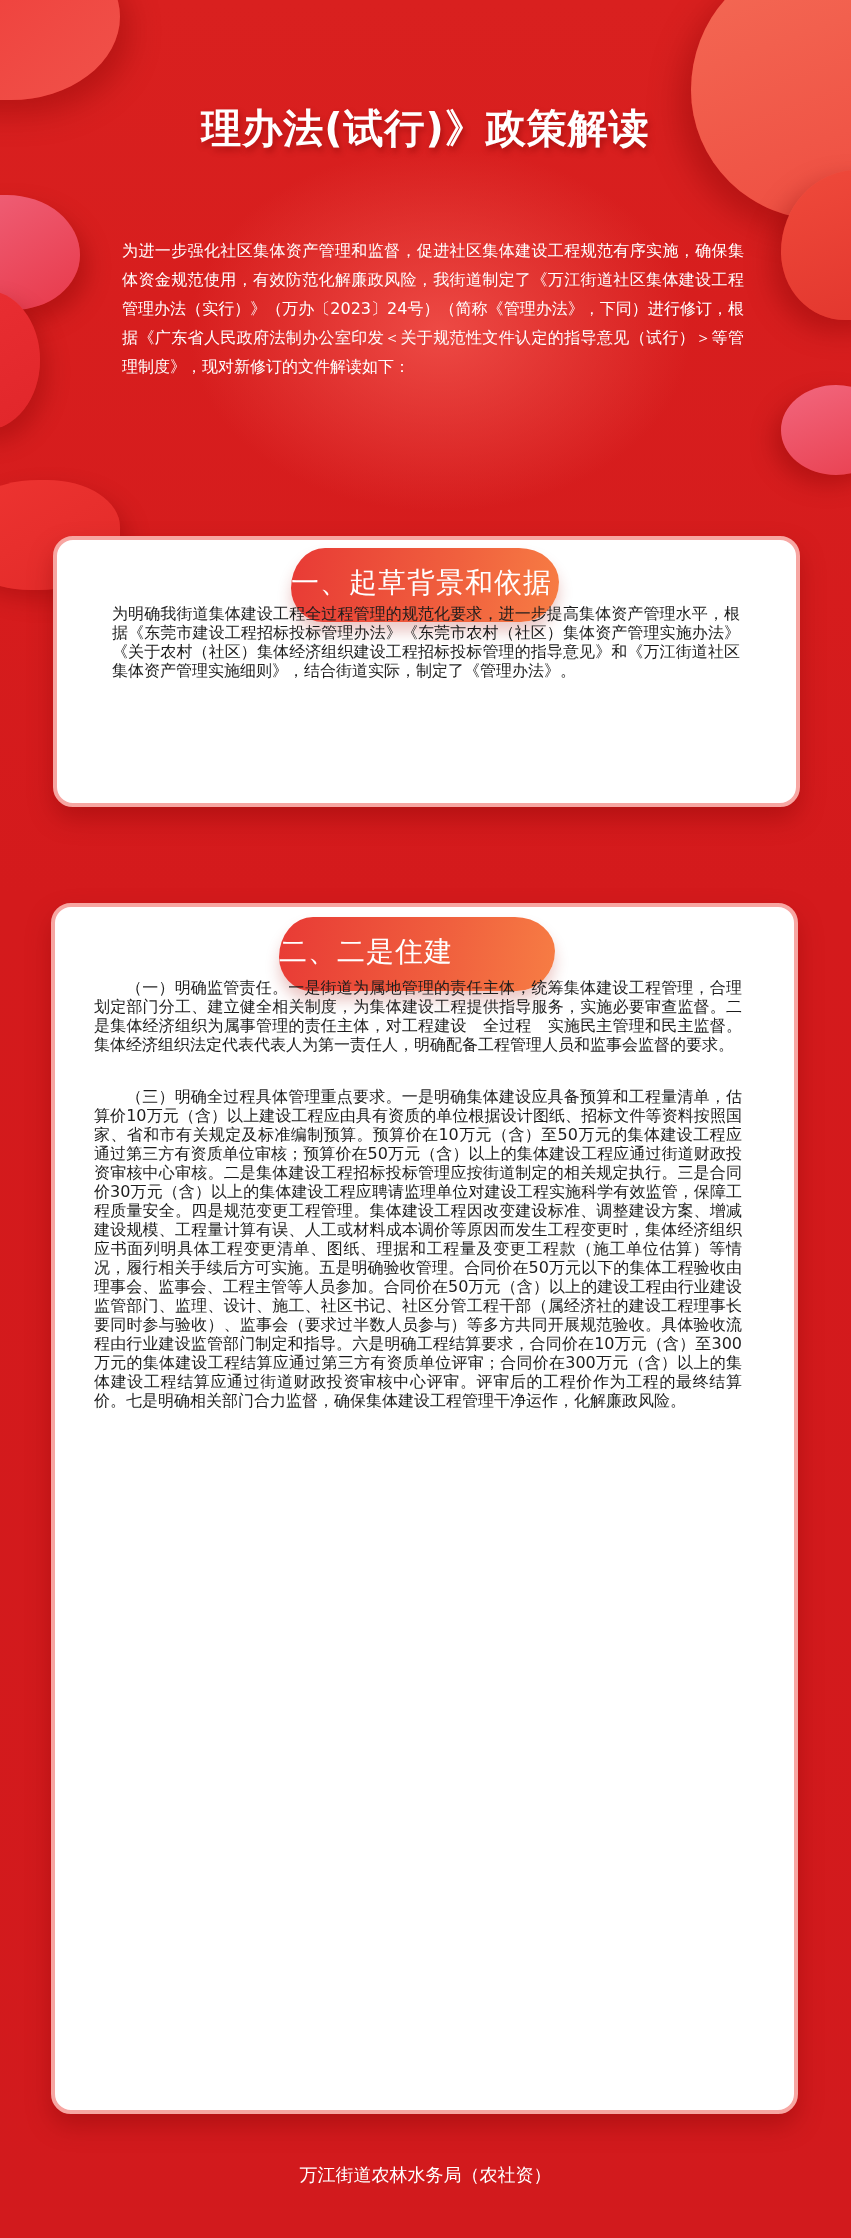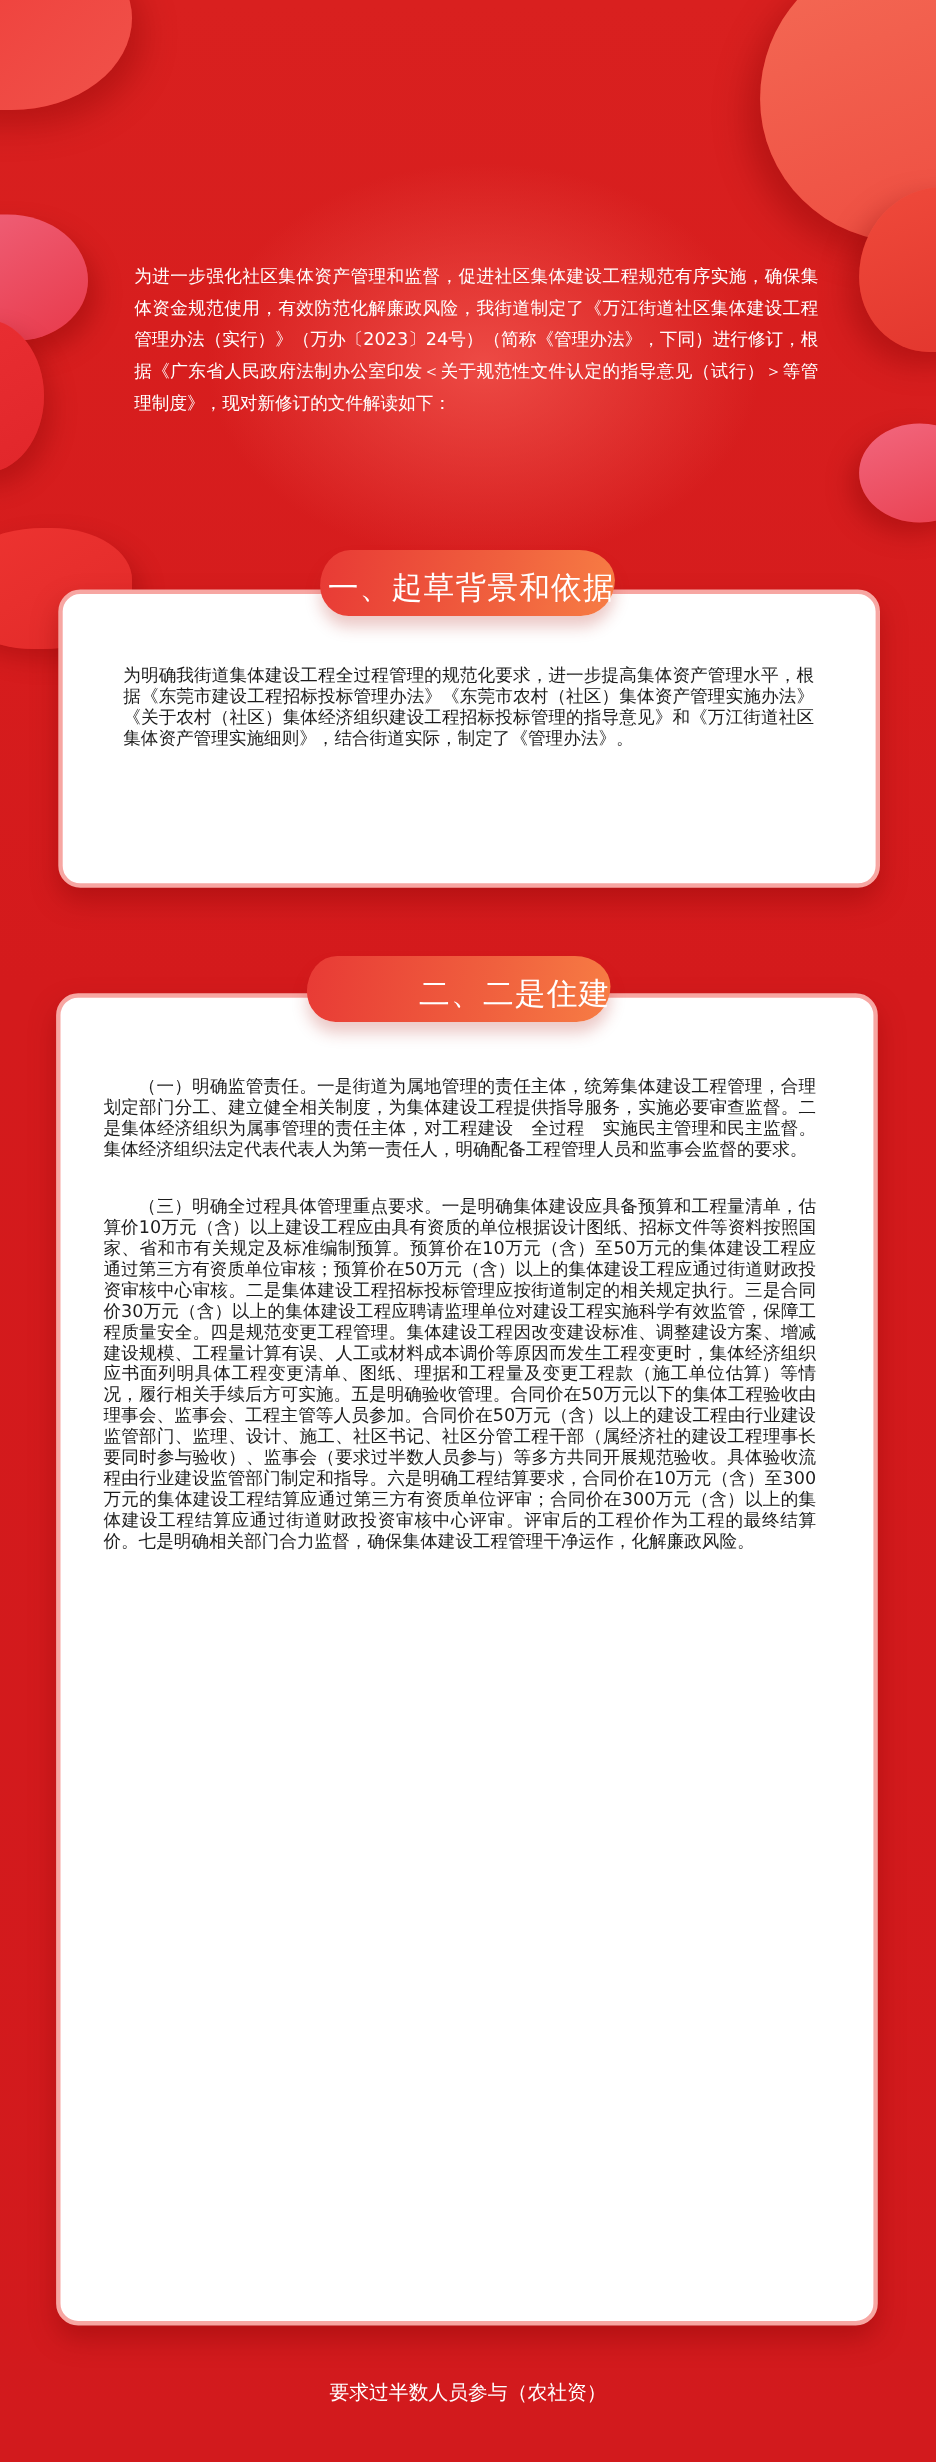--- a/index.html
+++ b/index.html
@@ -43,26 +43,27 @@
       color: #fff; font-size: 16px; line-height: 29px; text-align: justify;
     }
     .card {
       position: absolute; background: #fff; border-radius: 20px;
       border: 4px solid #f7a6a2;
       box-shadow: 0 12px 24px rgba(120,0,0,0.35);
     }
     .card1 { left: 53px; top: 536px; width: 747px; height: 271px; }
     .card2 { left: 51px; top: 903px; width: 747px; height: 1211px; }
     .pill {
-      position: absolute; height: 60px;
+      position: absolute; height: 74px;
       background: linear-gradient(100deg, #e83a35 0%, #f0603e 60%, #f77d44 100%);
       border-radius: 34px 40px 38px 32px / 40px 34px 40px 34px;
       box-shadow: 0 10px 14px rgba(180,40,30,0.25);
-      color: #fff; font-size: 28px; text-align: right; line-height: 70px;
+      color: #fff; font-size: 28px; text-align: left; line-height: 70px;
       letter-spacing: 1px;
+      margin-top: 48px;
     }
     .pill1 { left: 291px; top: 500px; width: 268px; }
     .pill2 { left: 279px; top: 869px; width: 276px; }
     .text {
       position: absolute; color: #1c1c1c; font-size: 16px; line-height: 19px;
       text-align: justify;
     }
     .text1 { left: 112px; top: 604px; width: 628px; }
     .text2 { left: 94px; top: 978px; width: 648px; }
     .para { margin-bottom: 33px; }
@@ -79,20 +80,21 @@
   <div class="blob blob-tl"></div>
   <div class="blob blob-tr1"></div>
   <div class="blob blob-tr2"></div>
   <div class="blob blob-tr3"></div>
   <div class="blob blob-l1"></div>
   <div class="blob blob-l2"></div>
   <div class="blob blob-l3"></div>
 </div>
 
 <h1 class="title">
+  <div>理办法(试行)》政策解读</div>
 </h1>
 
 <p class="intro">为进一步强化社区集体资产管理和监督，促进社区集体建设工程规范有序实施，确保集体资金规范使用，有效防范化解廉政风险，我街道制定了《万江街道社区集体建设工程管理办法（实行）》（万办〔2023〕24号）（简称《管理办法》，下同）进行修订，根据《广东省人民政府法制办公室印发＜关于规范性文件认定的指导意见（试行）＞等管理制度》，现对新修订的文件解读如下：</p>
 
 <section>
   <div class="card card1"></div>
   <div class="pill pill1">一、起草背景和依据</div>
   <div class="text text1">
     <p class="para" style="margin-bottom:0">为明确我街道集体建设工程全过程管理的规范化要求，进一步提高集体资产管理水平，根据《东莞市建设工程招标投标管理办法》《东莞市农村（社区）集体资产管理实施办法》《关于农村（社区）集体经济组织建设工程招标投标管理的指导意见》和《万江街道社区集体资产管理实施细则》，结合街道实际，制定了《管理办法》。</p>
   </div>
@@ -100,13 +102,13 @@
 
 <section>
   <div class="card card2"></div>
   <div class="pill pill2">二、二是住建</div>
   <div class="text text2">
     <p class="para indent">（一）明确监管责任。一是街道为属地管理的责任主体，统筹集体建设工程管理，合理划定部门分工、建立健全相关制度，为集体建设工程提供指导服务，实施必要审查监督。二是集体经济组织为属事管理的责任主体，对工程建设　全过程　实施民主管理和民主监督。集体经济组织法定代表代表人为第一责任人，明确配备工程管理人员和监事会监督的要求。</p>
     <p class="para indent" style="margin-bottom:0">（三）明确全过程具体管理重点要求。一是明确集体建设应具备预算和工程量清单，估算价10万元（含）以上建设工程应由具有资质的单位根据设计图纸、招标文件等资料按照国家、省和市有关规定及标准编制预算。预算价在10万元（含）至50万元的集体建设工程应通过第三方有资质单位审核；预算价在50万元（含）以上的集体建设工程应通过街道财政投资审核中心审核。二是集体建设工程招标投标管理应按街道制定的相关规定执行。三是合同价30万元（含）以上的集体建设工程应聘请监理单位对建设工程实施科学有效监管，保障工程质量安全。四是规范变更工程管理。集体建设工程因改变建设标准、调整建设方案、增减建设规模、工程量计算有误、人工或材料成本调价等原因而发生工程变更时，集体经济组织应书面列明具体工程变更清单、图纸、理据和工程量及变更工程款（施工单位估算）等情况，履行相关手续后方可实施。五是明确验收管理。合同价在50万元以下的集体工程验收由理事会、监事会、工程主管等人员参加。合同价在50万元（含）以上的建设工程由行业建设监管部门、监理、设计、施工、社区书记、社区分管工程干部（属经济社的建设工程理事长要同时参与验收）、监事会（要求过半数人员参与）等多方共同开展规范验收。具体验收流程由行业建设监管部门制定和指导。六是明确工程结算要求，合同价在10万元（含）至300万元的集体建设工程结算应通过第三方有资质单位评审；合同价在300万元（含）以上的集体建设工程结算应通过街道财政投资审核中心评审。评审后的工程价作为工程的最终结算价。七是明确相关部门合力监督，确保集体建设工程管理干净运作，化解廉政风险。</p>
   </div>
 </section>
 
-<div class="footer">要求过半数人员参与（农社资）</div>
+<div class="footer">万江街道农林水务局（农社资）</div>
 
 </body></html>

